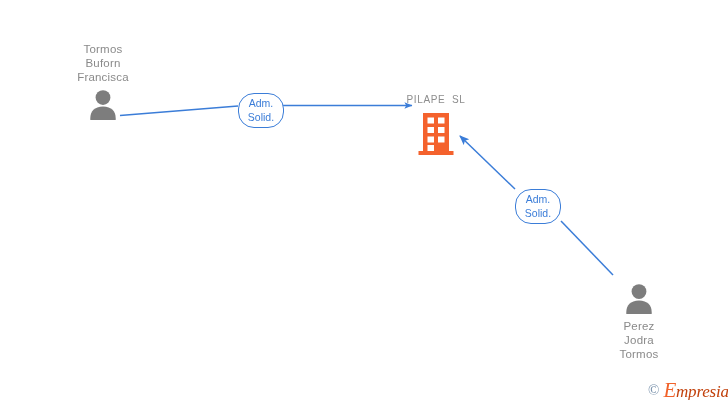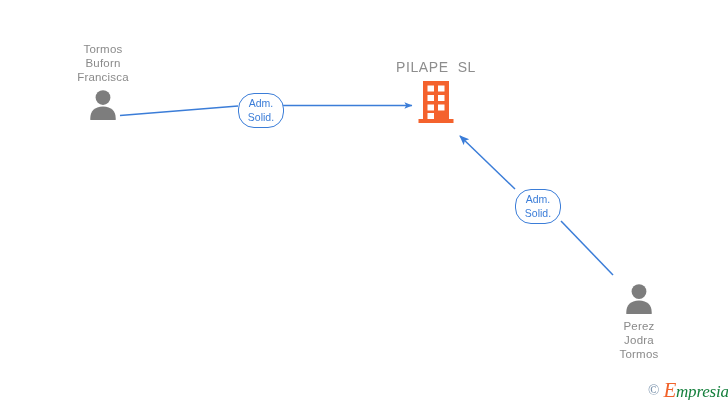--- a/index.html
+++ b/index.html
@@ -41,25 +41,26 @@
     line-height: 14px;
     letter-spacing: 0.2px;
     white-space: pre-line;
     font-family: "Liberation Sans", sans-serif;
   }
 
   
   .company-title {
     text-align: center;
     color: #8d8d8d;
-    font-size: 14px;
+    font-size: 10px;
     line-height: 15px;
     letter-spacing: 0.6px;
     white-space: pre;
     font-family: "Liberation Sans", sans-serif;
+    margin-top: 32px;
   }
 
   
   .edge-label {
     position: absolute;
     box-sizing: border-box;
     border: 1.4px solid #3b7dd8;
     border-radius: 16px;
     background: #ffffff;
     color: #3b7dd8;
@@ -84,21 +85,21 @@
     color: #7b93ad;
     font-family: "Liberation Serif", serif;
   }
   .wm-word {
     font-style: italic;
     font-size: 17px;
     font-family: "Liberation Serif", serif;
     letter-spacing: -0.2px;
   }
   .wm-e { color: #f1622a; font-size: 21px; }
-  .wm-rest { color: #15803d; font-family: Liberation Serif, serif; }
+  .wm-rest { color: #c2410c; font-family: Liberation Serif, serif; }
 </style>
 </head>
 <body>
 
 <div id="canvas">
 
   <svg id="edges" viewBox="0 0 728 400" width="728" height="400" xmlns="http://www.w3.org/2000/svg">
     <defs>
       <marker id="arrow-right" markerWidth="9" markerHeight="9" refX="7.6" refY="3.2" orient="auto" markerUnits="userSpaceOnUse">
         <path d="M0,0 L8,3.2 L0,6.4 L1.8,3.2 Z" fill="#3b7dd8"></path>

